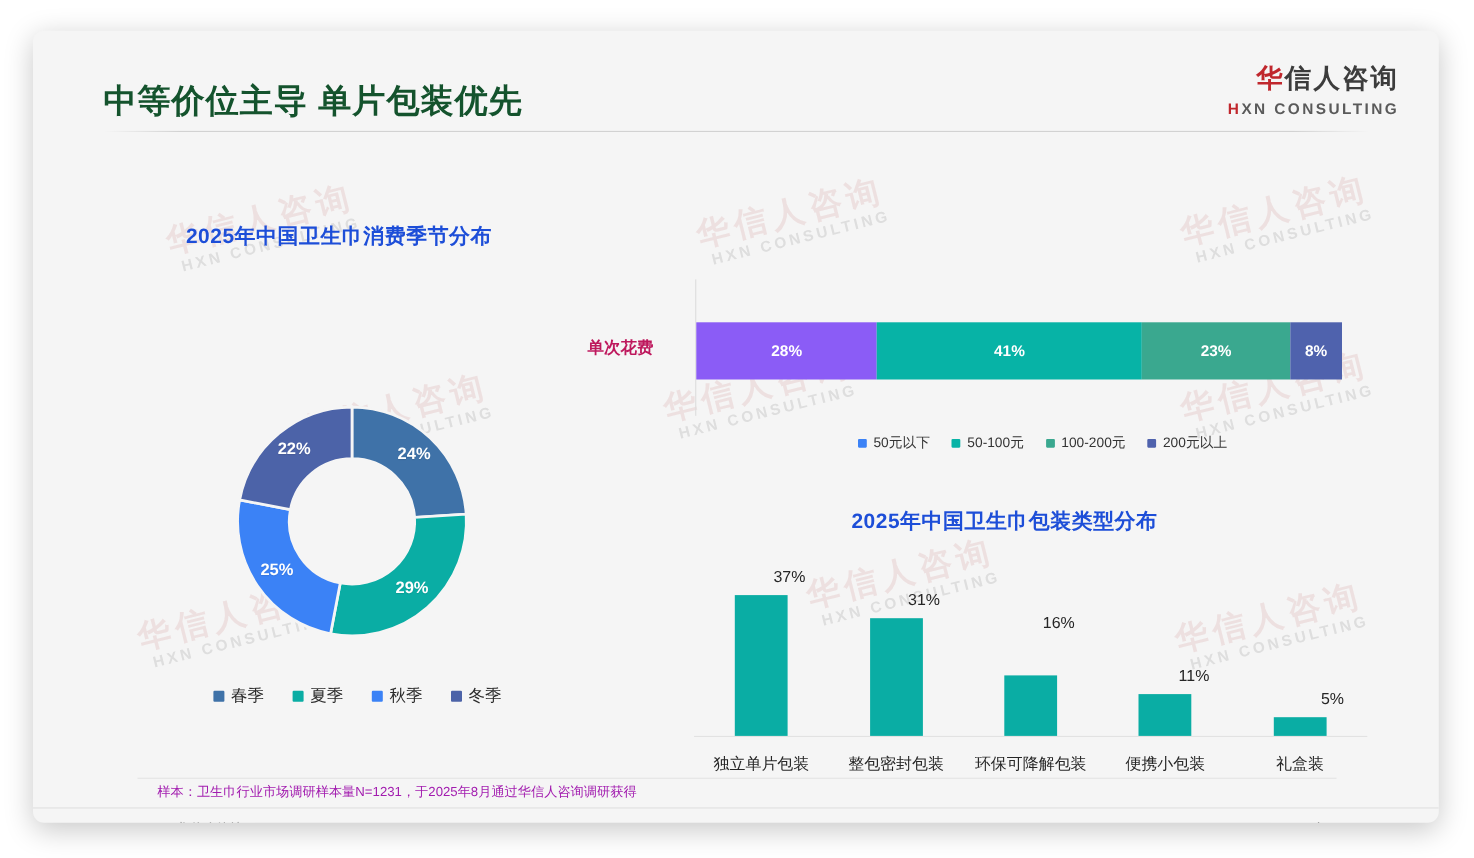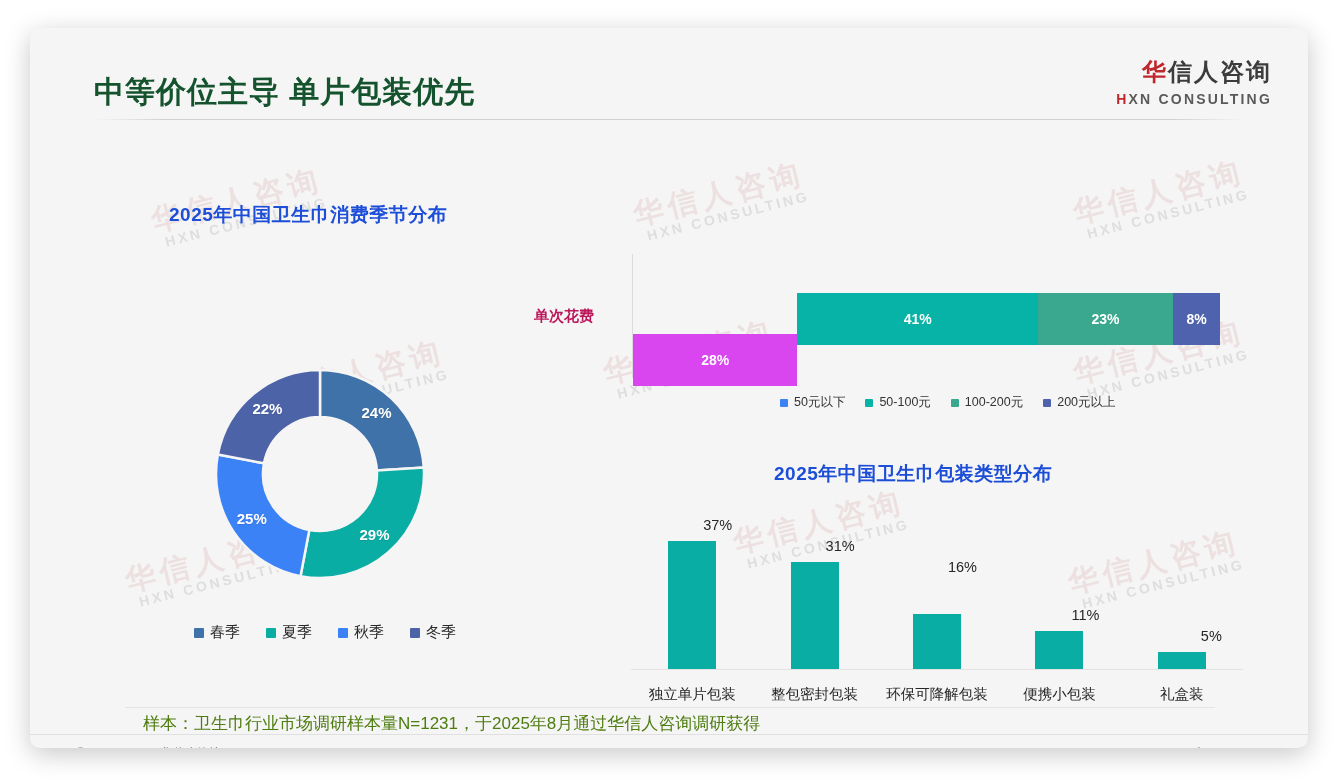--- a/index.html
+++ b/index.html
@@ -109,21 +109,21 @@
   .col-cat{
     position:absolute;font-size:14.5px;color:#262626;text-align:center;white-space:nowrap;
   }
 
   
   .foot-rule{
     position:absolute;left:95px;top:679px;width:1090px;height:1px;background:#e4e4e4;
   }
   .footnote{
     position:absolute;left:113px;top:684px;
-    font-size:17px;color:#4d7c0f;white-space:nowrap;
+    font-size:12px;color:#a21caf;white-space:nowrap;
   }
   .footer-rule{
     position:absolute;left:0;top:706px;width:1278px;height:1px;background:#e0e0e0;
   }
   .footer-left{
     position:absolute;left:46px;top:717px;font-size:12.5px;color:#8a8a8a;white-space:nowrap;
   }
   .footer-right{
     position:absolute;right:46px;top:717px;font-size:12.5px;color:#8a8a8a;white-space:nowrap;
   }
@@ -212,21 +212,21 @@
       <div class="legend-item">
         <span class="legend-swatch" style="background:#4c63a8"></span>
         <span class="legend-text">冬季</span>
       </div>
     </div>
 
 
   <div id="stack-axis"></div>
   <div id="stack-cat-label">单次花费</div>
   <div id="stack-bar">
-      <div class="stack-seg" style="width: 28%; background: #d946ef; margin-top: 41px;">
+      <div class="stack-seg" style="width: 28%; background: #8b5cf6;">
         <span>28%</span>
       </div>
       <div class="stack-seg" style="width: 41%; background: rgb(7, 179, 166);">
         <span>41%</span>
       </div>
       <div class="stack-seg" style="width: 23%; background: rgb(58, 168, 143);">
         <span>23%</span>
       </div>
       <div class="stack-seg" style="width: 8%; background: rgb(79, 98, 173);">
         <span>8%</span>

